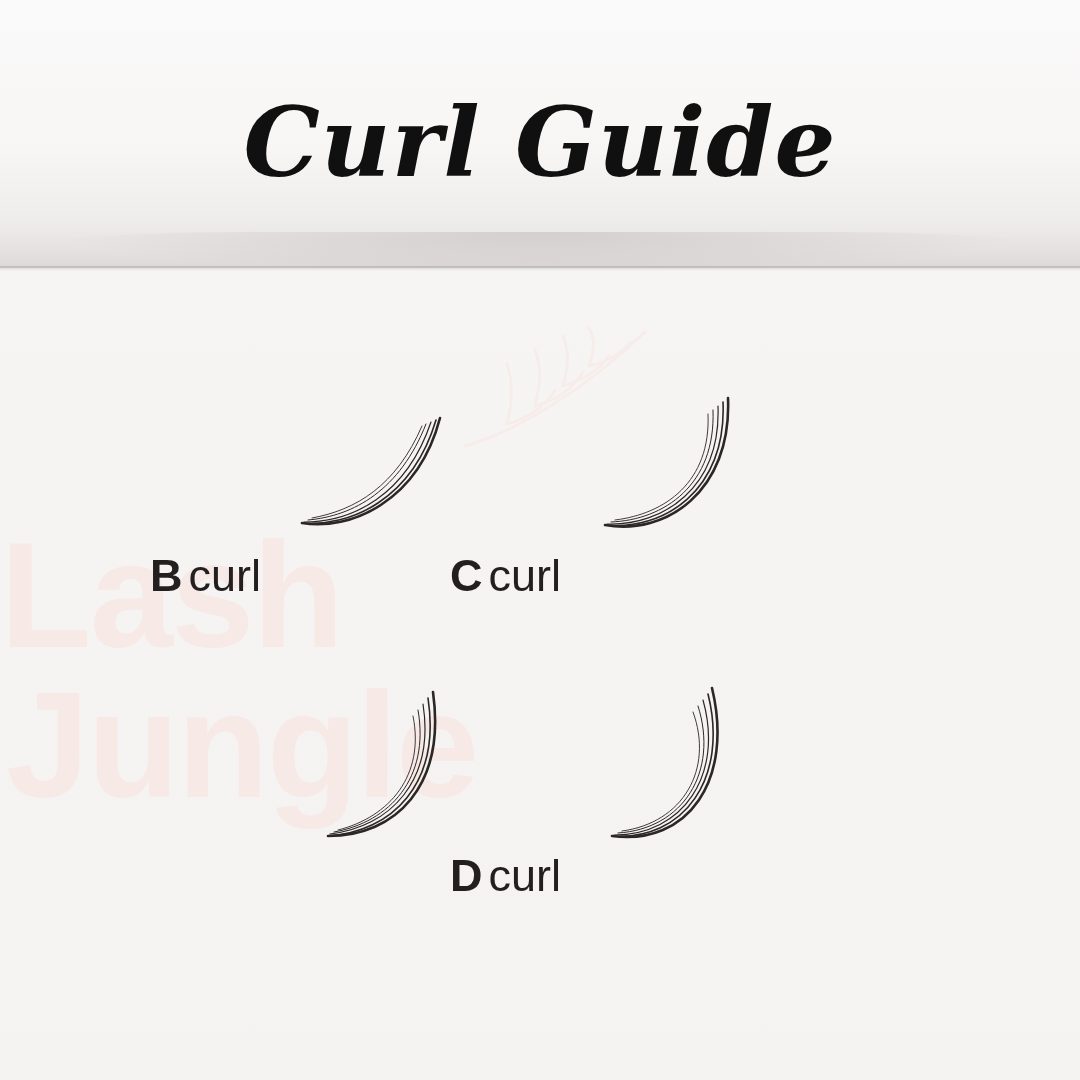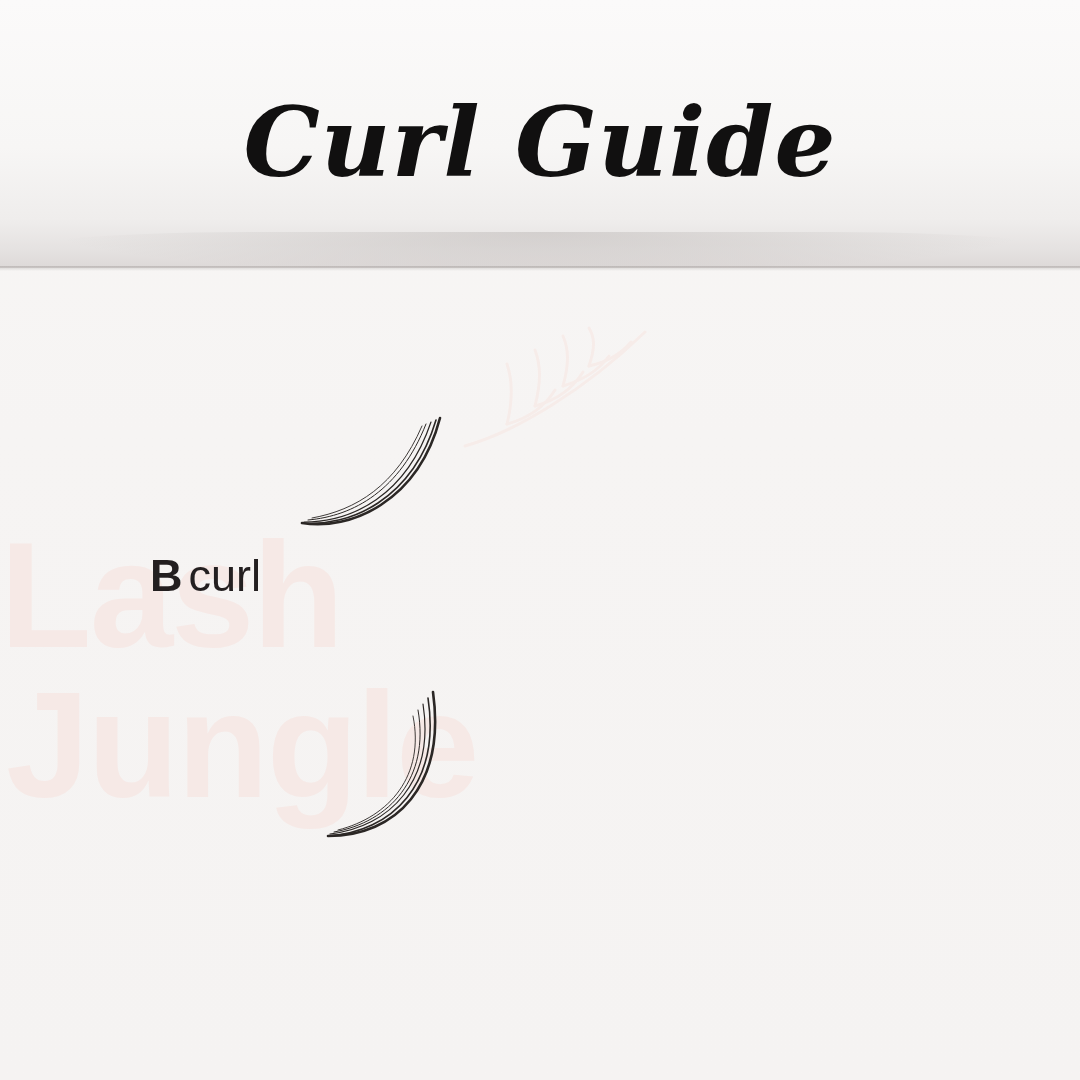--- a/index.html
+++ b/index.html
@@ -177,30 +177,62 @@
             <path d="M158 160 C204 156 250 130 276 64" stroke-width="1"></path>
             <path d="M162 158 C206 150 246 126 272 66" stroke-width="0.9"></path>
           </g>
         </svg>
       </div>
       <div class="curl-label">
         <span class="code">B</span><span>curl</span>
       </div>
     </div>
 
+    <div class="curl-cell cell-1">
+      <div class="curl-art">
+        <svg viewBox="0 0 390 190" width="390" height="190" aria-hidden="true">
+          <g fill="none" stroke="#2b2725" stroke-linecap="round">
+            <path d="M155 165 C215 176 282 132 278 38" stroke-width="2.6"></path>
+            <path d="M155 165 C213 171 277 131 273 42" stroke-width="1.6"></path>
+            <path d="M157 164 C213 166 271 128 268 46" stroke-width="1.2"></path>
+            <path d="M161 162 C214 160 266 125 263 50" stroke-width="1"></path>
+            <path d="M165 160 C215 154 261 122 258 54" stroke-width="0.9"></path>
+          </g>
+        </svg>
+      </div>
+      <div class="curl-label">
+        <span class="code">C</span><span>curl</span>
+      </div>
+    </div>
 
     <div class="curl-cell cell-2">
       <div class="curl-art">
         <svg viewBox="0 0 390 190" width="390" height="190" aria-hidden="true">
           <g fill="none" stroke="#2b2725" stroke-linecap="round">
             <path d="M178 176 C246 176 296 126 283 32" stroke-width="2.6"></path>
             <path d="M178 176 C242 172 291 124 278 38" stroke-width="1.6"></path>
             <path d="M180 174 C240 167 285 121 273 44" stroke-width="1.2"></path>
             <path d="M184 172 C240 162 280 118 268 50" stroke-width="1"></path>
             <path d="M188 170 C240 157 275 115 263 56" stroke-width="0.9"></path>
           </g>
         </svg>
       </div>
     </div>
 
+    <div class="curl-cell cell-3">
+      <div class="curl-art">
+        <svg viewBox="0 0 390 190" width="390" height="190" aria-hidden="true">
+          <g fill="none" stroke="#2b2725" stroke-linecap="round">
+            <path d="M162 176 C238 186 284 120 262 28" stroke-width="2.6"></path>
+            <path d="M162 176 C234 181 279 118 258 34" stroke-width="1.6"></path>
+            <path d="M164 175 C233 175 274 115 253 40" stroke-width="1.2"></path>
+            <path d="M168 173 C233 169 269 112 248 46" stroke-width="1"></path>
+            <path d="M172 171 C233 163 264 109 243 52" stroke-width="0.9"></path>
+          </g>
+        </svg>
+      </div>
+      <div class="curl-label">
+        <span class="code">D</span><span>curl</span>
+      </div>
+    </div>
 
   </div>
 </div>
 
 </body></html>

